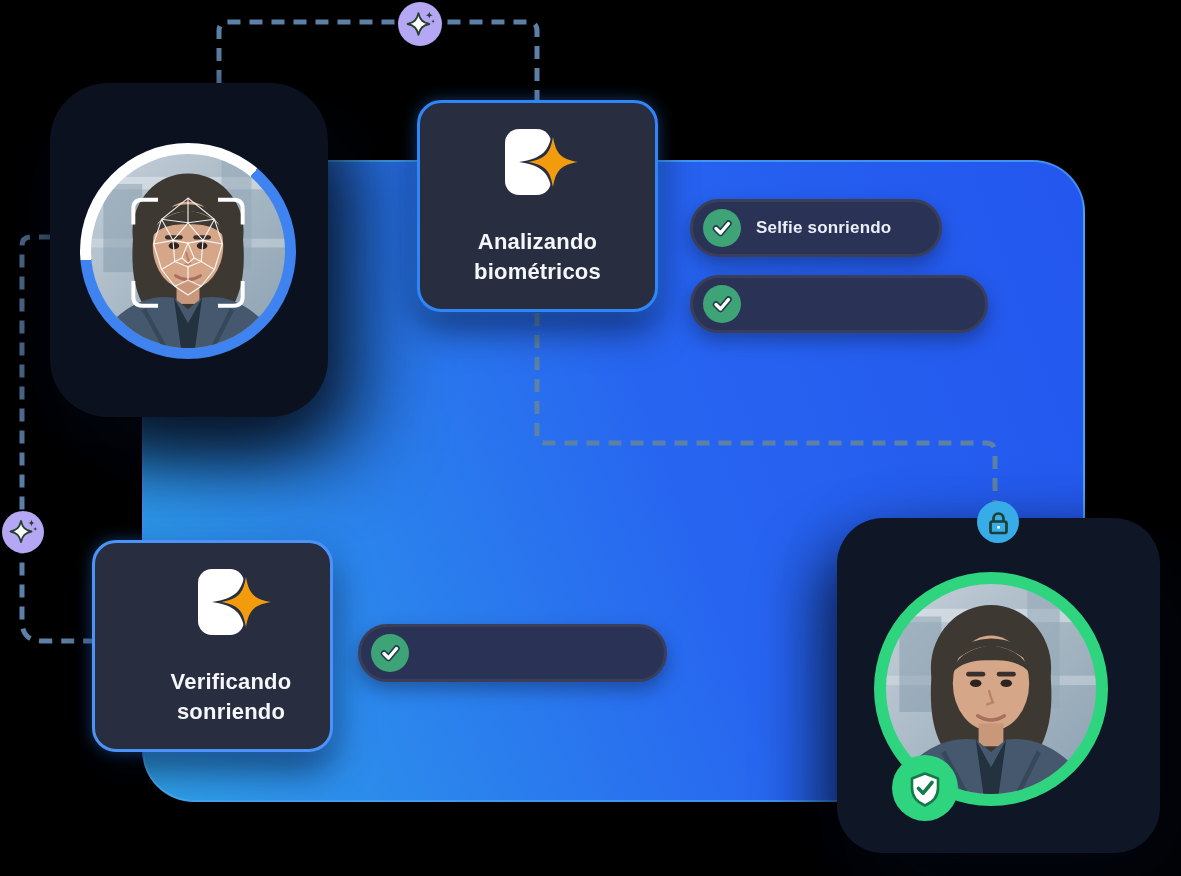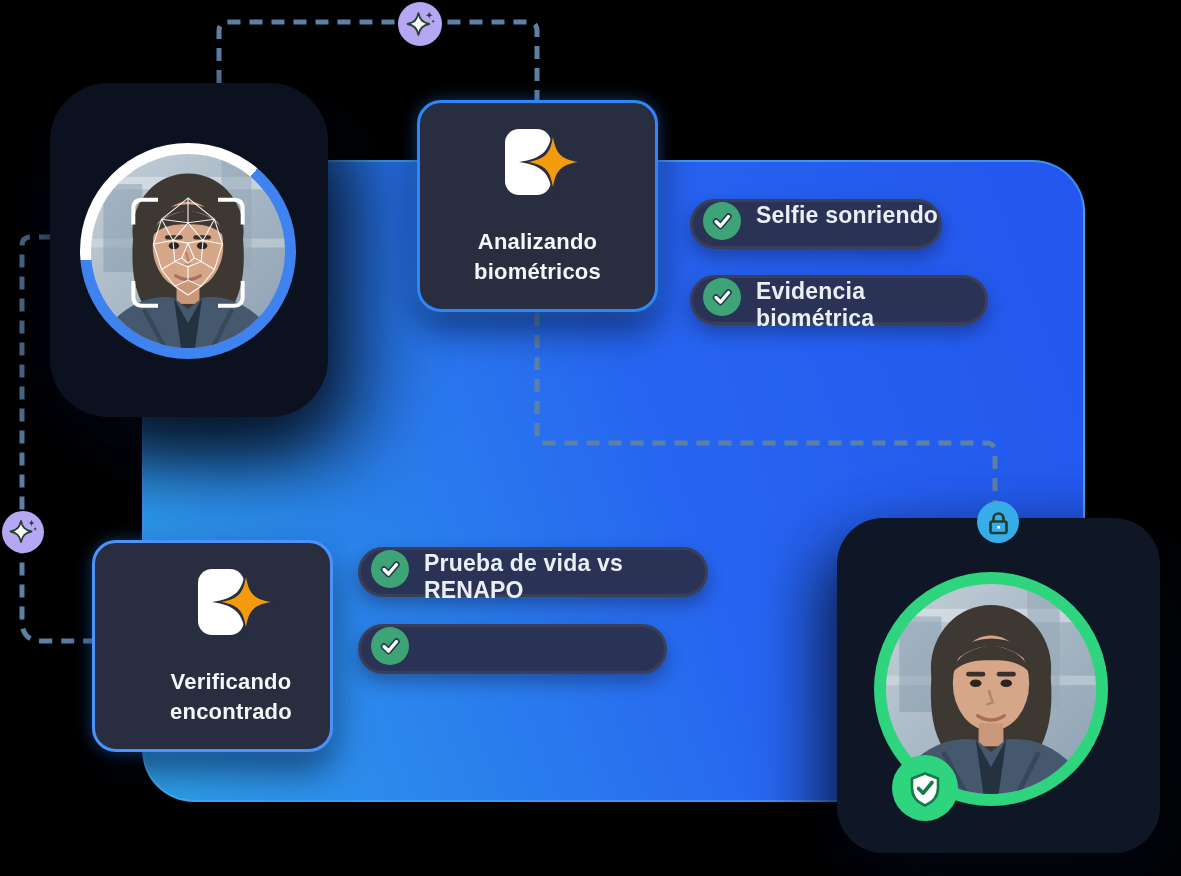--- a/index.html
+++ b/index.html
@@ -52,24 +52,24 @@
     box-shadow:0 0 16px rgba(46,134,248,.4),0 18px 36px rgba(4,10,25,.55);
   }
   .step-card.verifying{border-color:#4b93f8;padding-left:37px;}
   .step-card .logo{margin-top:25px;transform:translateX(5px);}
   .step-card .label{
     margin-top:auto;margin-bottom:22px;text-align:center;
     color:#f5f7fa;font-size:22px;line-height:30px;font-weight:600;letter-spacing:.2px;
   }
   
   .pill{
-    position:absolute;height:50px;border-radius:30px;background:#2A3356;
+    position:absolute;height:58px;border-radius:30px;background:#2A3356;
     border:3px solid #3A3E58;box-sizing:border-box;z-index:3;
-    display:flex;align-items:flex-start;gap:15px;padding-left:10px;
-    color:#EAEFF6;font-size:23px;font-weight:600;letter-spacing:.2px;
+    display:flex;align-items:center;gap:15px;padding-left:10px;
+    color:#EAEFF6;font-size:17px;font-weight:600;letter-spacing:.2px;
     box-shadow:0 8px 18px rgba(8,12,30,.35);
   }
   .check-circle{
     width:38px;height:38px;border-radius:50%;background:#3FA378;flex:0 0 auto;
     display:flex;align-items:center;justify-content:center;
   }
   
   .sparkle{
     position:absolute;border-radius:50%;background:#B5A7F3;z-index:4;
     display:flex;align-items:center;justify-content:center;
@@ -171,46 +171,36 @@
     </span>
     <span>Selfie sonriendo</span>
   </div>
   <div class="pill" style="left:690px;top:275px;width:298px;">
     <span class="check-circle">
       <svg width="24" height="24" viewBox="0 0 24 24">
         <path d="M6,12.5 L10.5,17 L18.5,7.5" fill="none" stroke="#1f3a4a" stroke-width="6.5" stroke-linecap="round" stroke-linejoin="round"></path>
         <path d="M6,12.5 L10.5,17 L18.5,7.5" fill="none" stroke="#ffffff" stroke-width="3.4" stroke-linecap="round" stroke-linejoin="round"></path>
       </svg>
     </span>
-    <span>Evidencia biométrica</span>
   </div>
 
   <div class="step-card verifying" style="left:92px;top:540px;">
     <div class="logo">
       <svg width="80" height="68" viewBox="0 0 80 68">
         <rect x="2" y="1" width="46" height="66" rx="14" fill="#ffffff"></rect>
         <path d="M50,1 C54,24 60,30 84,34 C60,38 54,44 50,67 C46,44 40,38 16,34 C40,30 46,24 50,1 Z" fill="#282e40"></path>
         <path d="M50,9 C53,26 58,31 75,34 C58,37 53,42 50,59 C47,42 42,37 25,34 C42,31 47,26 50,9 Z" fill="#F29B0D"></path>
       </svg>
     </div>
     <div class="label">
       <span>Verificando</span><br>
-      <span>encontrado</span>
-    </div>
-  </div>
-
-  <div class="pill" style="left:358px;top:547px;width:350px;">
-    <span class="check-circle">
-      <svg width="24" height="24" viewBox="0 0 24 24">
-        <path d="M6,12.5 L10.5,17 L18.5,7.5" fill="none" stroke="#1f3a4a" stroke-width="6.5" stroke-linecap="round" stroke-linejoin="round"></path>
-        <path d="M6,12.5 L10.5,17 L18.5,7.5" fill="none" stroke="#ffffff" stroke-width="3.4" stroke-linecap="round" stroke-linejoin="round"></path>
-      </svg>
-    </span>
-    <span>Prueba de vida vs RENAPO</span>
-  </div>
+      <span>sonriendo</span>
+    </div>
+  </div>
+
   <div class="pill" style="left:358px;top:624px;width:309px;">
     <span class="check-circle">
       <svg width="24" height="24" viewBox="0 0 24 24">
         <path d="M6,12.5 L10.5,17 L18.5,7.5" fill="none" stroke="#1f3a4a" stroke-width="6.5" stroke-linecap="round" stroke-linejoin="round"></path>
         <path d="M6,12.5 L10.5,17 L18.5,7.5" fill="none" stroke="#ffffff" stroke-width="3.4" stroke-linecap="round" stroke-linejoin="round"></path>
       </svg>
     </span>
   </div>
 
   <div class="photo-card br">

